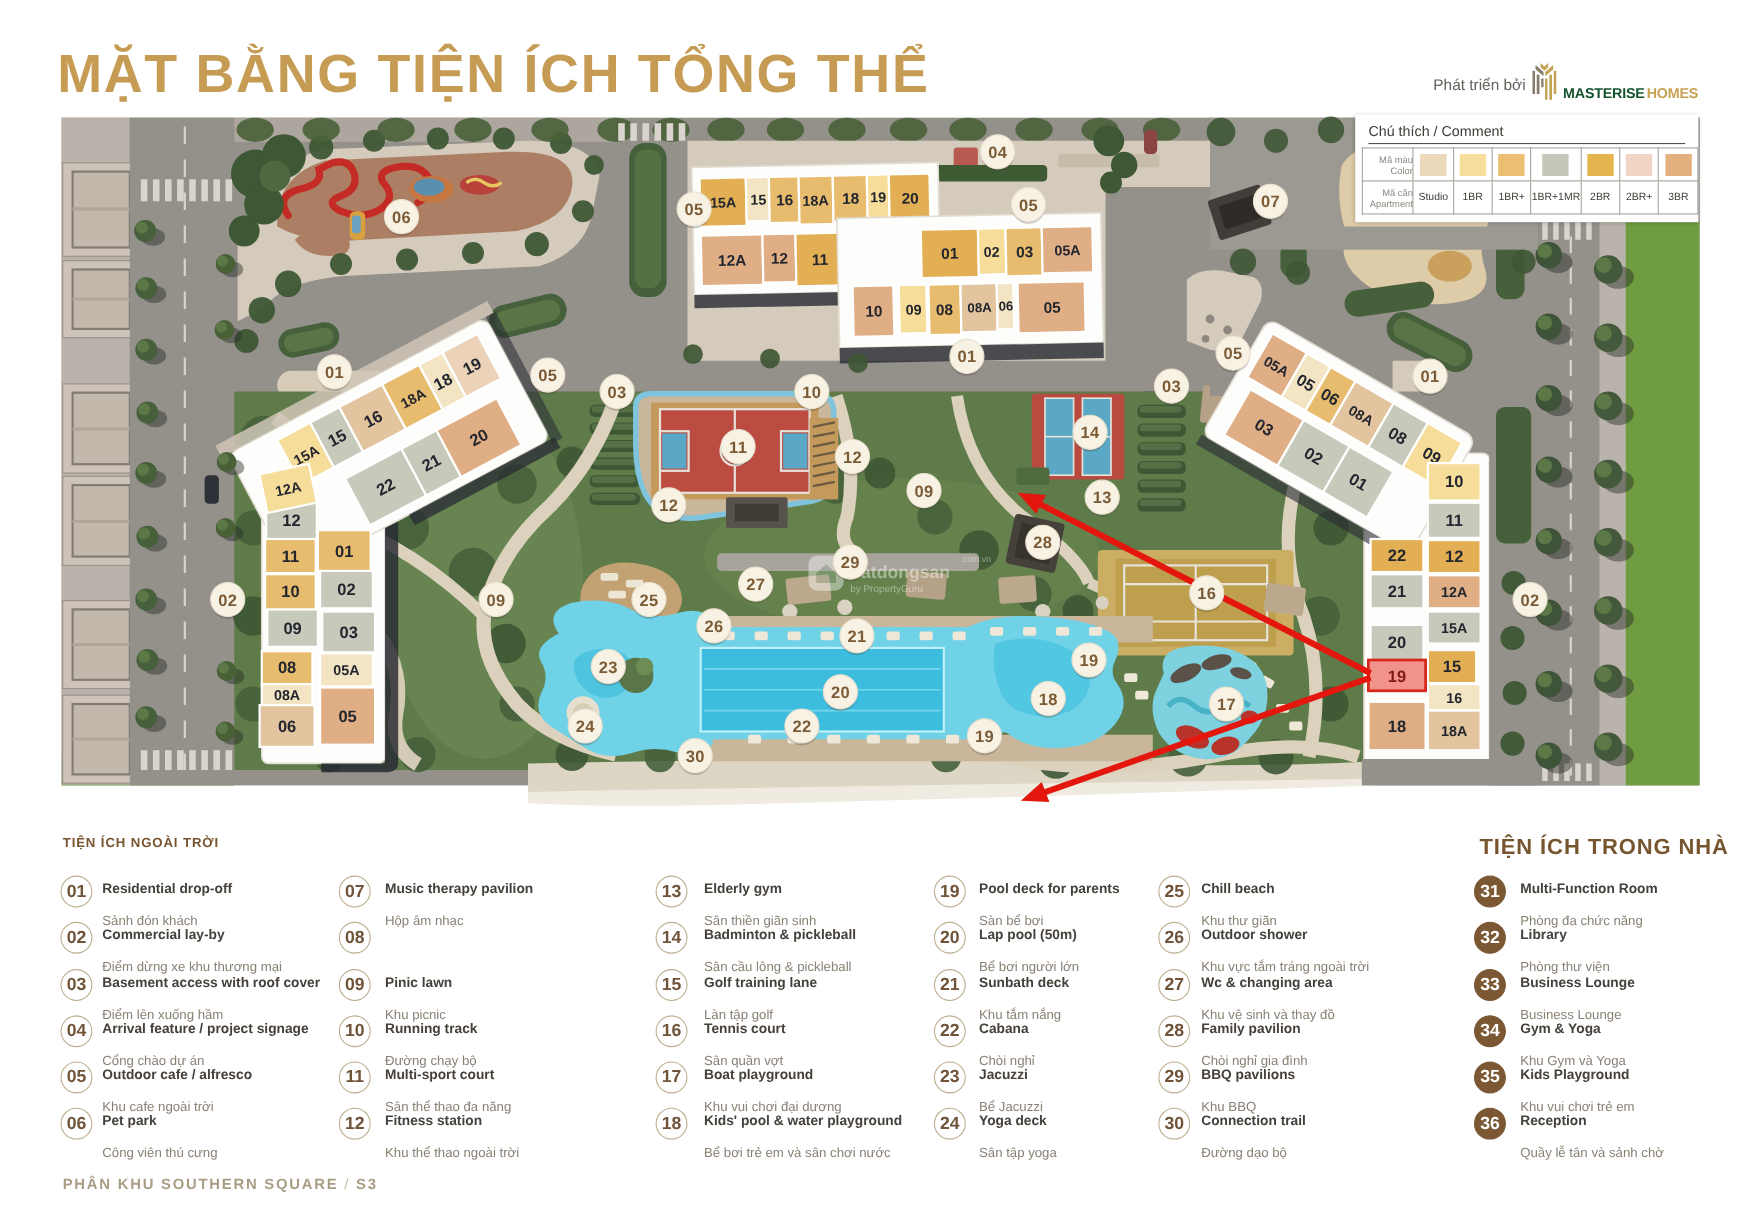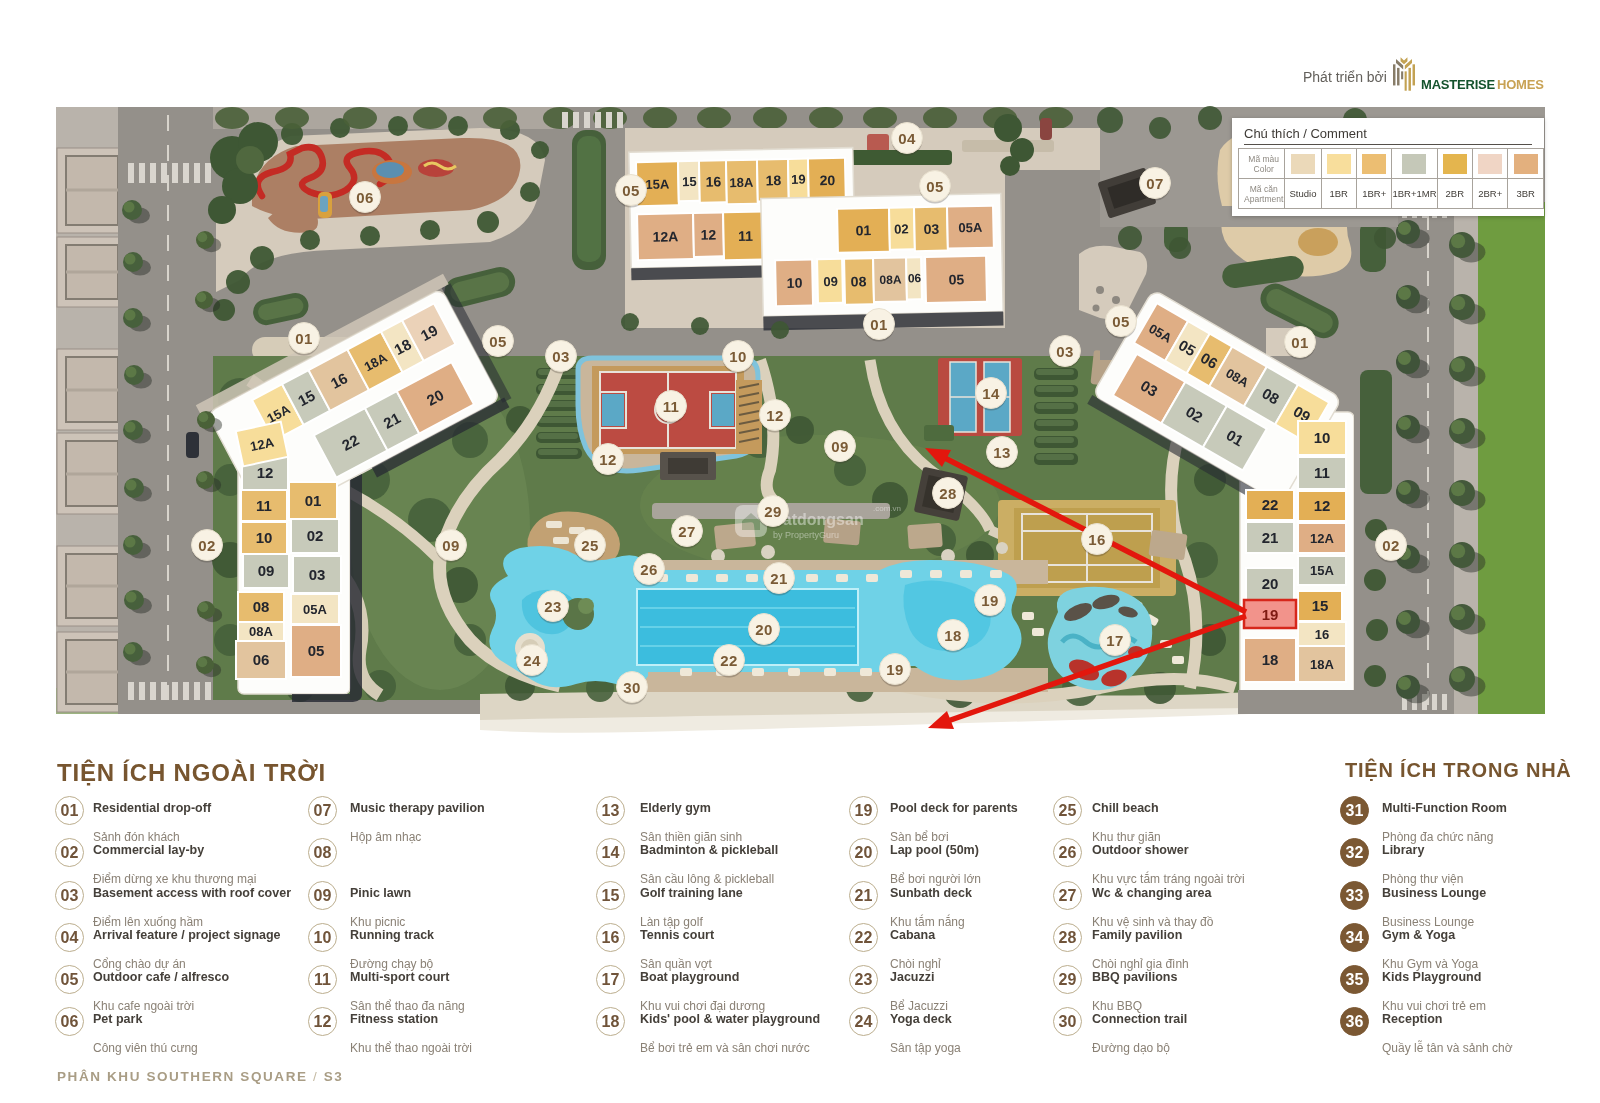--- a/index.html
+++ b/index.html
@@ -2,41 +2,42 @@
 <html lang="vi"><head><meta charset="utf-8">
 <title>Mặt bằng tiện ích tổng thể</title>
 <style>
 html,body{margin:0;padding:0;background:#FFFFFF;width:1600px;height:1103px;overflow:hidden;
  font-family:"Liberation Sans",sans-serif;-webkit-font-smoothing:antialiased}
 #page{position:relative;width:1600px;height:1103px;background:#FFFFFF}
 #title{position:absolute;left:52px;top:40px;font-size:49px;font-weight:bold;color:#C69C55;letter-spacing:1.5px;white-space:nowrap}
 #dev{position:absolute;left:1303px;top:69px;font-size:14px;color:#63605B;white-space:nowrap}
 #mh1{position:absolute;left:1421px;top:77px;font-size:13px;font-weight:bold;color:#14532d;letter-spacing:-0.2px}
 #mh2{position:absolute;left:1497px;top:77px;font-size:13px;font-weight:bold;color:#C8A254;letter-spacing:-0.2px}
-#legendbox{position:absolute;left:1232px;top:118px;width:312px;height:98px;background:#FFFFFF;
+#legendbox{position:absolute;left:1232px;top:104px;width:312px;height:98px;background:#FFFFFF;
  box-shadow:0 1px 4px rgba(0,0,0,0.25)}
 #legendbox .ttl{font-size:13px;color:#3F3B36;margin:8px 12px 3px 12px;border-bottom:1px solid #55504A;padding-bottom:3px}
 #lt{border-collapse:collapse;margin:1px 0 0 6px}
 #lt td{border:1px solid #A8A39C;text-align:center;font-size:9.5px;color:#3F3B36;padding:0;width:37px;height:29px}
-#lt td.h{font-size:8.5px;color:#8D8880;width:42px;text-align:center;padding-left:4px}
+#lt td.h{font-size:8.5px;color:#8D8880;width:42px;text-align:right;padding-left:4px}
 .sw{width:24px;height:20px;margin:4px auto}
-#h-out{position:absolute;left:57px;top:759px;font-size:24px;font-weight:bold;color:#77552F;letter-spacing:0.8px}
+#h-out{position:absolute;left:57px;top:759px;font-size:12px;font-weight:bold;color:#77552F;letter-spacing:0.8px}
 #h-in{position:absolute;left:1345px;top:759px;font-size:20px;font-weight:bold;color:#77552F;letter-spacing:0.8px}
 .lnum{position:absolute;width:27px;height:27px;border:1.5px solid #BCAE8E;border-radius:50%;
  color:#70543A;font-size:16px;font-weight:bold;text-align:center;line-height:27px;background:#FFFFFF}
 .lnum.lfill{background:#7B5833;color:#ffffff;border-color:#7B5833}
 .ltxt{position:absolute;font-size:12.5px;color:#45403A;line-height:1.15;white-space:nowrap}
 .ltxt b{display:block;font-weight:bold}
 .ltxt span{display:block;color:#8A8175;font-size:12px;margin-top:16px}
 #foot{position:absolute;left:57px;top:1069px;font-size:13.5px;font-weight:bold;color:#A99D85;letter-spacing:1.6px}
 #foot .sl{color:#C5BBA4;font-weight:normal}
 </style></head>
 <body>
 <div id="page">
 
+<div id="title">MẶT BẰNG TIỆN ÍCH TỔNG THỂ</div>
 
 <div id="dev">Phát triển bởi</div>
 
 <svg style="position:absolute;left:1393px;top:57px" width="22" height="34" viewBox="0 0 25 38">
 <g fill="#877C68">
 <rect x="0" y="8" width="2.8" height="24"></rect>
 <rect x="4.6" y="12" width="2.8" height="20"></rect>
 <rect x="9.2" y="16" width="2.4" height="9"></rect>
 <polygon points="3.4,2 11.6,9.4 11.6,13.8 3.4,6.4"></polygon>
 </g>

